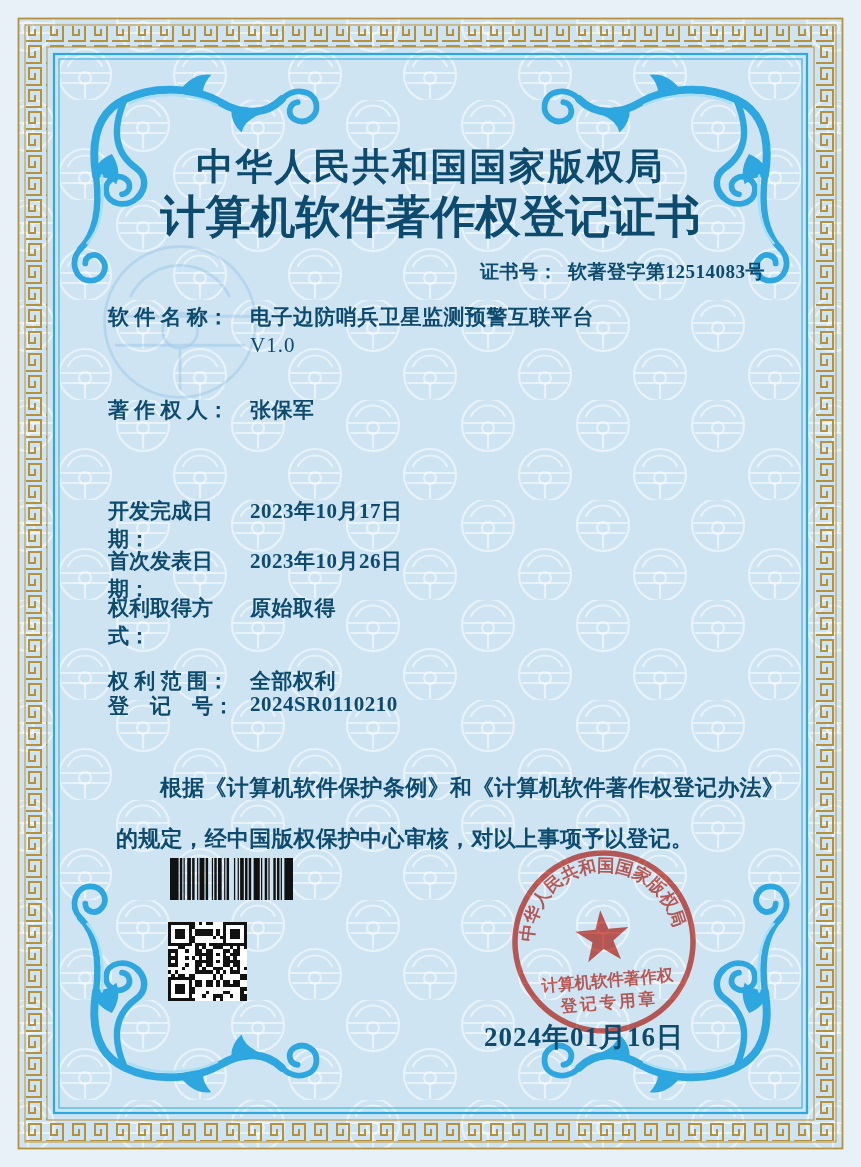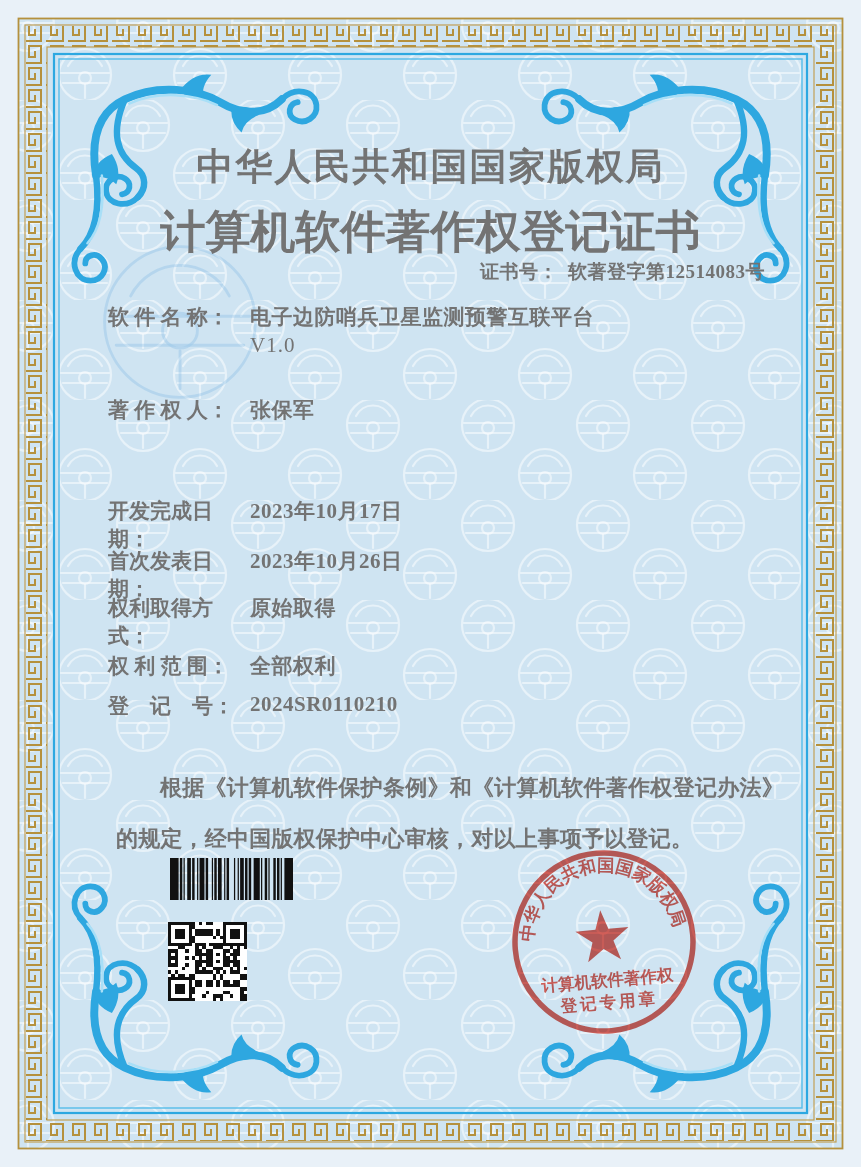--- a/index.html
+++ b/index.html
@@ -1,29 +1,29 @@
 <!DOCTYPE html>
 <html><head>
 <meta charset="utf-8">
 <style>
   html,body{margin:0;padding:0;background:#e9f1f8;}
   .cert{
     position:relative; width:861px; height:1167px; overflow:hidden;
     background:#e9f1f8;
     font-family:"Liberation Serif","DejaVu Serif",serif;
-    color:#737373;
+    color:#0c4a6e;
   }
   .deco{position:absolute;left:0;top:0;z-index:0;}
   .layer{position:absolute;z-index:2;}
   .authority{
     left:0; right:0; top:142px; text-align:center;
     font-size:37px; font-weight:700; letter-spacing:2px;
   }
   .cert-title{
-    left:0; right:0; top:202px; text-align:center;
+    left:0; right:0; top:187px; text-align:center;
     font-size:45px; font-weight:700; letter-spacing:0px;
   }
   .certno{
     top:259px; right:96px; font-size:19px; font-weight:700; letter-spacing:0.5px;font-family:Liberation Serif, serif;
   }
   .certno .certno-value{margin-left:10px;}
   .field-row{left:108px; font-size:21px; font-weight:700;text-decoration:underline;}
   .field-row .lbl{display:inline-block; width:142px; vertical-align:top;}
   .field-row .val{display:inline-block; letter-spacing:0.5px;}
   .val2{left:250px; font-size:21px; font-weight:400; letter-spacing:1px;}
@@ -134,21 +134,21 @@
   </div>
 
   <div class="layer field-row" style="top:547px">
     <span class="lbl">首次发表日期：</span><span class="val">2023年10月26日</span>
   </div>
 
   <div class="layer field-row" style="top:594px">
     <span class="lbl">权利取得方式：</span><span class="val">原始取得</span>
   </div>
 
-  <div class="layer field-row" style="top:652px">
+  <div class="layer field-row" style="top:667px">
     <span class="lbl">权 利 范 围：</span><span class="val">全部权利</span>
   </div>
 
   <div class="layer field-row" style="top:692px">
     <span class="lbl">登　记　号：</span><span class="val">2024SR0110210</span>
   </div>
 
   <p class="layer statement">根据《计算机软件保护条例》和《计算机软件著作权登记办法》的规定，经中国版权保护中心审核，对以上事项予以登记。</p>
 
   <div class="layer barcode-box">
@@ -377,14 +377,15 @@
         <path id="seal-arc" d="M44.3,108.8 A71,71 0 0 1 185.7,108.8" fill="none"></path>
       </defs>
       <text font-size="17.5" fill="#d84c42" font-weight="700" font-family="'Liberation Serif','DejaVu Serif',serif">
         <textPath href="#seal-arc" startOffset="0" textLength="208" lengthAdjust="spacingAndGlyphs">中华人民共和国国家版权局</textPath>
       </text>
       <text x="115" y="159" text-anchor="middle" font-size="16.5" fill="#d84c42" font-weight="700" font-family="'Liberation Serif','DejaVu Serif',serif">计算机软件著作权</text>
       <text x="115" y="181" text-anchor="middle" font-size="16.5" letter-spacing="3" fill="#d84c42" font-weight="700" font-family="'Liberation Serif','DejaVu Serif',serif">登记专用章</text>
     </g>
   </svg>
 
+  <div class="layer issue-date">2024年01月16日</div>
 
 </div>
 
 </body></html>

